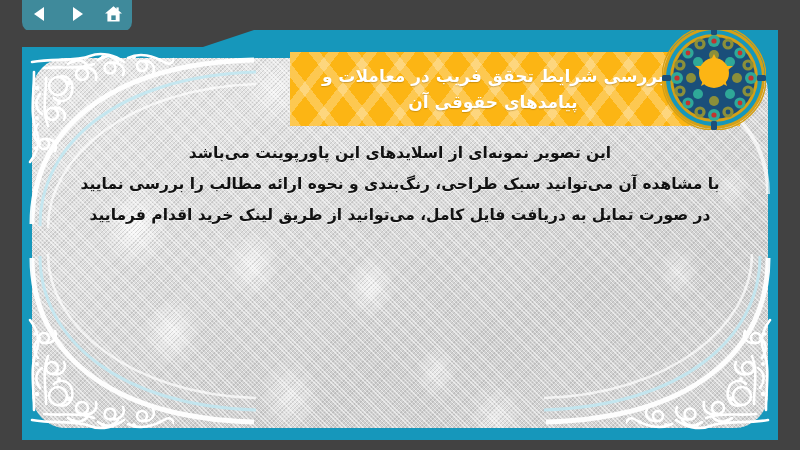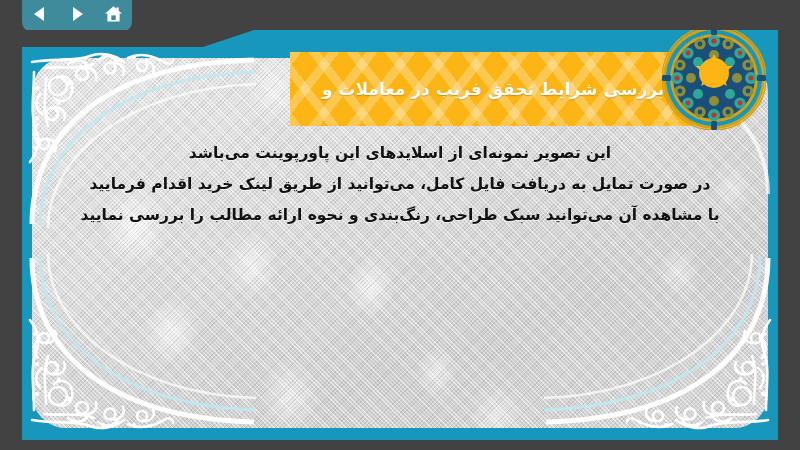--- a/index.html
+++ b/index.html
@@ -285,20 +285,21 @@
         <circle cx="11" cy="100" r="1.8"></circle>
         <circle cx="45" cy="35" r="2.4"></circle>
         <circle cx="35" cy="55" r="2"></circle>
       </g>
     </svg>
 
     <div id="titleband">
       <div id="bandpattern"></div>
       <div id="titletext">
         <div>بررسی شرایط تحقق فریب در معاملات و</div>
+        <div>پیامدهای حقوقی آن</div>
       </div>
     </div>
 
     <svg id="medallion" viewBox="0 0 104 104">
       <circle cx="52" cy="52" r="51" fill="#d4a017"></circle>
       <circle cx="52" cy="52" r="48" fill="#1697bb"></circle>
       <circle cx="52" cy="52" r="44" fill="#d4a017"></circle>
       <circle cx="52" cy="52" r="41" fill="#1a4f7a"></circle>
       <g>
         <g>
@@ -352,18 +353,18 @@
       <g fill="#1a4f7a">
         <rect x="49" y="0" width="6" height="9" rx="1.5"></rect>
         <rect x="49" y="95" width="6" height="9" rx="1.5"></rect>
         <rect x="0" y="49" width="9" height="6" rx="1.5"></rect>
         <rect x="95" y="49" width="9" height="6" rx="1.5"></rect>
       </g>
     </svg>
 
     <div id="body">
       <div class="line l1">این تصویر نمونه‌ای از اسلایدهای این پاورپوینت می‌باشد</div>
+      <div class="line">با مشاهده آن می‌توانید سبک طراحی، رنگ‌بندی و نحوه ارائه مطالب را بررسی نمایید</div>
       <div class="line">در صورت تمایل به دریافت فایل کامل، می‌توانید از طریق لینک خرید اقدام فرمایید</div>
-      <div class="line">با مشاهده آن می‌توانید سبک طراحی، رنگ‌بندی و نحوه ارائه مطالب را بررسی نمایید</div>
     </div>
 
   </div>
 </div>
 
 </body></html>

